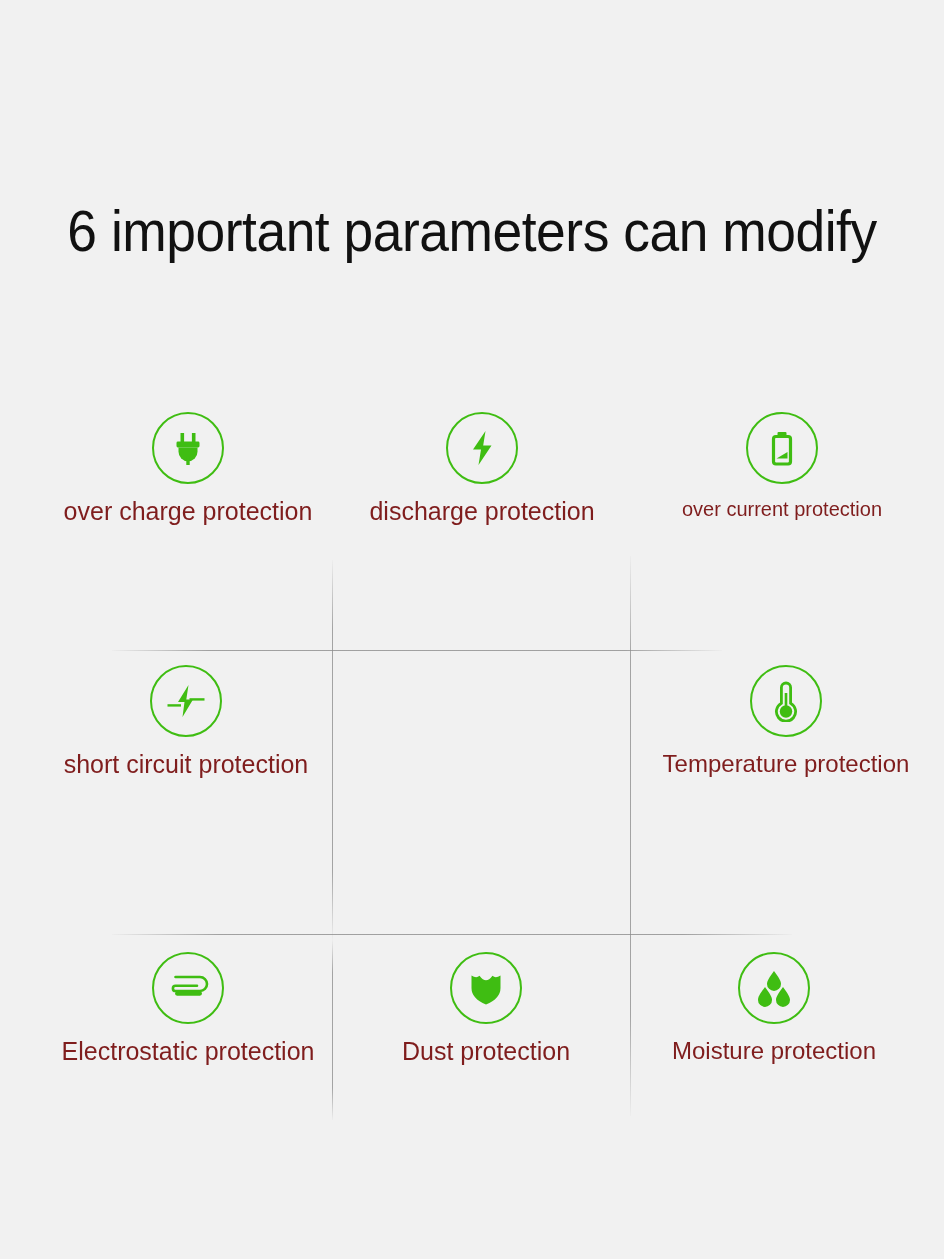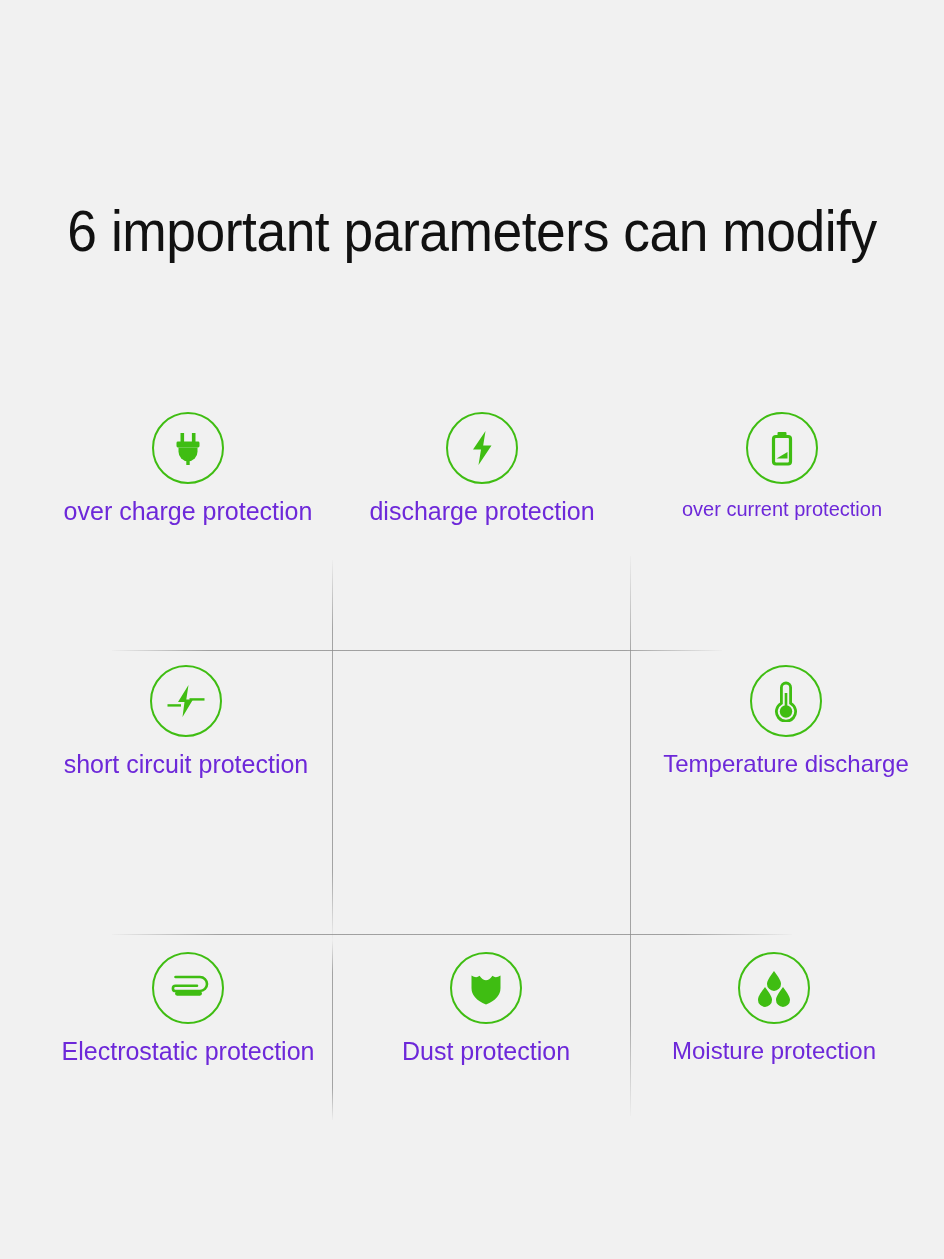--- a/index.html
+++ b/index.html
@@ -71,21 +71,21 @@
     border: 2px solid #3fbd12;
     border-radius: 50%;
     box-sizing: border-box;
     display: flex;
     align-items: center;
     justify-content: center;
   }
   .icon-wrap svg { display: block; }
   .cell-label {
     margin-top: 14px;
-    color: #6d28d9;
+    color: #7f1d1d;
     font-family: "Liberation Sans", sans-serif;
     font-size: 25px;
     font-weight: 400;
     white-space: nowrap;
     line-height: 1.1;
   }
 
   
   #cell-0 { left: 40px;  top: 412px; width: 296px; }
   #cell-1 { left: 336px; top: 412px; width: 292px; }
@@ -162,21 +162,21 @@
 
 
   <div class="cell" id="cell-5">
     <div class="icon-wrap">
       <svg width="40" height="42" viewBox="0 0 40 42">
         <path d="M20 3 a4.6 4.6 0 0 1 4.6 4.6 v15.6 a9.6 9.6 0 1 1 -9.2 0 V7.6 A4.6 4.6 0 0 1 20 3 z" fill="none" stroke="#3fbd12" stroke-width="2.8"></path>
         <circle cx="20" cy="31.5" r="6.2" fill="#3fbd12"></circle>
         <rect x="18.7" y="13" width="2.6" height="14" fill="#3fbd12"></rect>
       </svg>
     </div>
-    <div class="cell-label">Temperature discharge</div>
+    <div class="cell-label">Temperature protection</div>
   </div>
 
   <div class="cell" id="cell-6">
     <div class="icon-wrap">
       <svg width="44" height="30" viewBox="0 0 44 30">
         <path d="M9.5 4 H34 a7 7 0 0 1 0 14 H9.5 a2.6 2.6 0 0 1 0 -5.2 H31" fill="none" stroke="#3fbd12" stroke-width="2.6" stroke-linecap="round"></path>
         <rect x="9" y="18.5" width="27" height="4.2" rx="2.1" fill="#3fbd12"></rect>
       </svg>
     </div>
     <div class="cell-label">Electrostatic protection</div>

